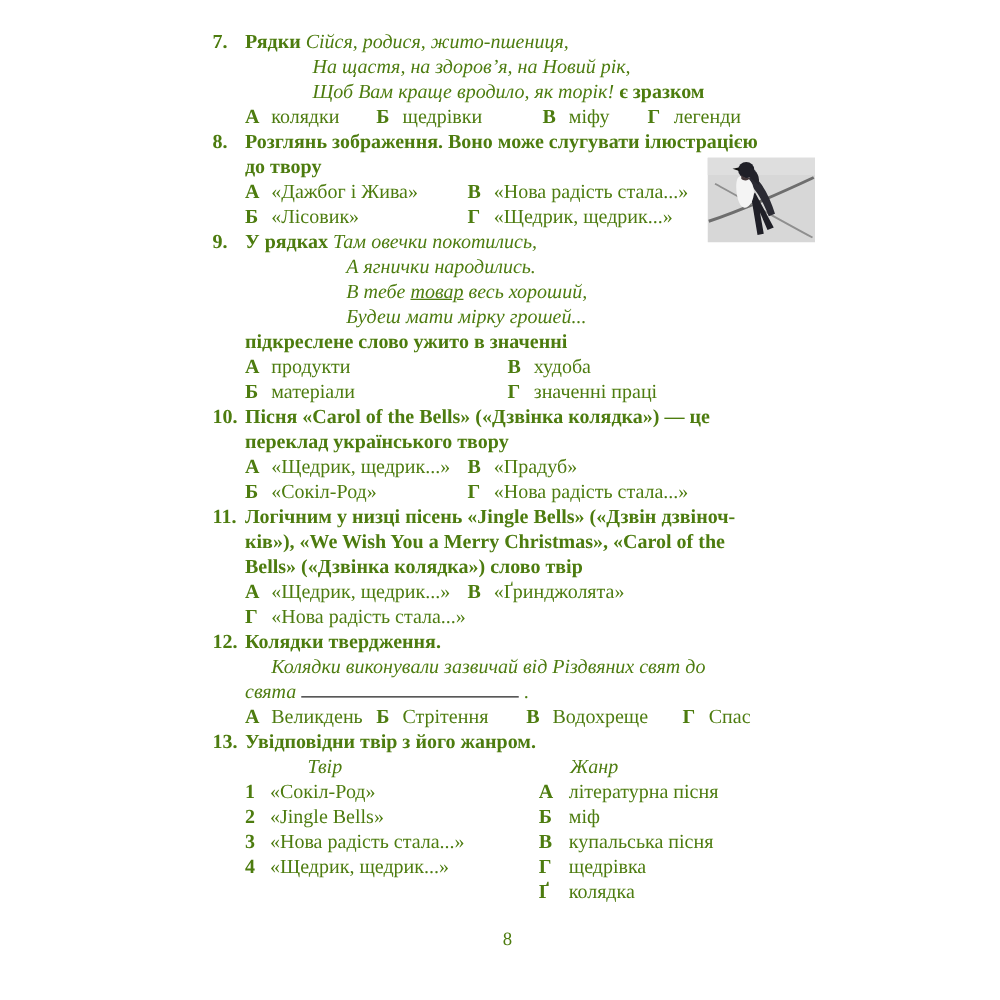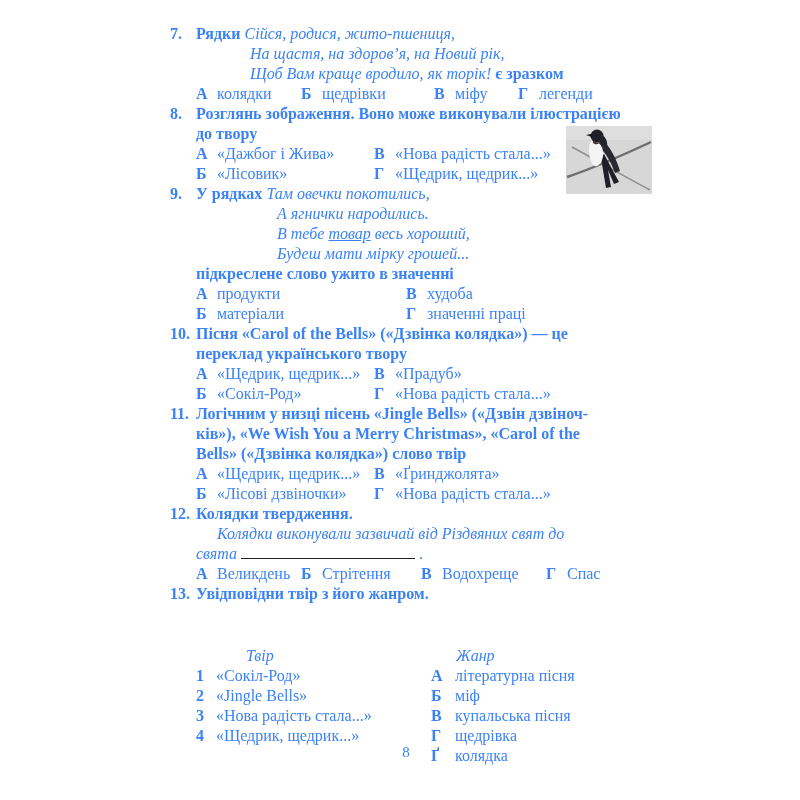--- a/index.html
+++ b/index.html
@@ -1,40 +1,40 @@
 <!DOCTYPE html>
 <html><head>
 <meta charset="utf-8">
 <style>
   * { margin:0; padding:0; box-sizing:border-box; }
   html,body { background:#ffffff; }
   body { width:800px; height:800px; overflow:hidden; }
   .page {
     position:relative; width:800px; height:660px; background:#ffffff;
-    color:#3b82f6; font-family:"Liberation Serif", serif;
+    color:#4d7c0f; font-family:"Liberation Serif", serif;
     font-size:16px; line-height:20px;
   }
   .content { position:absolute; left:170px; top:24px; width:482px; }
   .line { white-space:nowrap; }
   .b { font-weight:bold; }
   .i { font-style:italic; }
   .num { display:inline-block; width:26px; font-weight:bold; }
   .cont { padding-left:26px; }      
   .qt1 { padding-left:80px; }       
   .qt2 { padding-left:107px; }      
   .qt3 { padding-left:47px; }       
   .opts { padding-left:26px; display:flex; }
   .ow { display:inline-block; }
   .ol { display:inline-block; width:21px; font-weight:bold; }
   .w105 { width:105px; } .w133 { width:133px; } .w84 { width:84px; }
   .w178 { width:178px; } .w210 { width:210px; }
   .w120 { width:120px; } .w125 { width:125px; }
   .ul { text-decoration:underline;text-align:right; }
   .blank { display:inline-block; width:174px; border-bottom:1px solid #222; height:14px; vertical-align:baseline; margin-left:4px; }
-  .match { padding-left:26px; display:flex;margin-top:42px; }
+  .match { padding-left:26px; display:flex; }
   .mleft { width:235px; }
   .mright { flex:1; }
   .mhead { font-style:italic; }
   .mhl { padding-left:50px; }
   .mhr { padding-left:25px; }
   .mn { display:inline-block; width:20px; font-weight:bold; }
   .ml { display:inline-block; width:24px; font-weight:bold; }
   .photo { position:absolute; left:566px; top:126px; width:86px; height:68px; }
   .photo svg { display:block; width:100%; height:100%; }
   .pagenum { position:absolute; left:170px; top:742px; width:472px; text-align:center; font-size:15px; }
@@ -51,21 +51,21 @@
       <div class="line qt1"><span class="i">Щоб Вам краще вродило, як торік!</span> <span class="b">є зразком</span></div>
       <div class="line opts">
         <span class="ow w105"><span class="ol">А</span><span>колядки</span></span>
         <span class="ow w133"><span class="ol">Б</span><span>щедрівки</span></span>
         <span class="ow w84"><span class="ol">В</span><span>міфу</span></span>
         <span class="ow"><span class="ol">Г</span><span>легенди</span></span>
       </div>
     </div>
 
     <div>
-      <div class="line b"><span class="num">8.</span><span>Розглянь зображення. Воно може виконували ілюстрацією</span></div>
+      <div class="line b"><span class="num">8.</span><span>Розглянь зображення. Воно може слугувати ілюстрацією</span></div>
       <div class="line b cont"><span>до твору</span></div>
       <div class="line opts">
         <span class="ow w178"><span class="ol">А</span><span>«Дажбог і Жива»</span></span>
         <span class="ow"><span class="ol">В</span><span>«Нова радість стала...»</span></span>
       </div>
       <div class="line opts">
         <span class="ow w178"><span class="ol">Б</span><span>«Лісовик»</span></span>
         <span class="ow"><span class="ol">Г</span><span>«Щедрик, щедрик...»</span></span>
       </div>
     </div>
@@ -101,21 +101,20 @@
 
     <div>
       <div class="line b"><span class="num">11.</span><span>Логічним у низці пісень «Jingle Bells» («Дзвін дзвіноч-</span></div>
       <div class="line b cont"><span>ків»), «We Wish You a Merry Christmas», «Carol of the</span></div>
       <div class="line b cont"><span>Bells» («Дзвінка колядка») слово твір</span></div>
       <div class="line opts">
         <span class="ow w178"><span class="ol">А</span><span>«Щедрик, щедрик...»</span></span>
         <span class="ow"><span class="ol">В</span><span>«Ґринджолята»</span></span>
       </div>
       <div class="line opts">
-        <span class="ow w178"><span class="ol">Б</span><span>«Лісові дзвіночки»</span></span>
         <span class="ow"><span class="ol">Г</span><span>«Нова радість стала...»</span></span>
       </div>
     </div>
 
     <div>
       <div class="line b"><span class="num">12.</span><span>Колядки твердження.</span></div>
       <div class="line qt3"><span class="i">Колядки виконували зазвичай від Різдвяних свят до</span></div>
       <div class="line cont"><span class="i">свята</span><span class="blank"></span> <span>.</span></div>
       <div class="line opts">
         <span class="ow w105"><span class="ol">А</span><span>Великдень</span></span>

